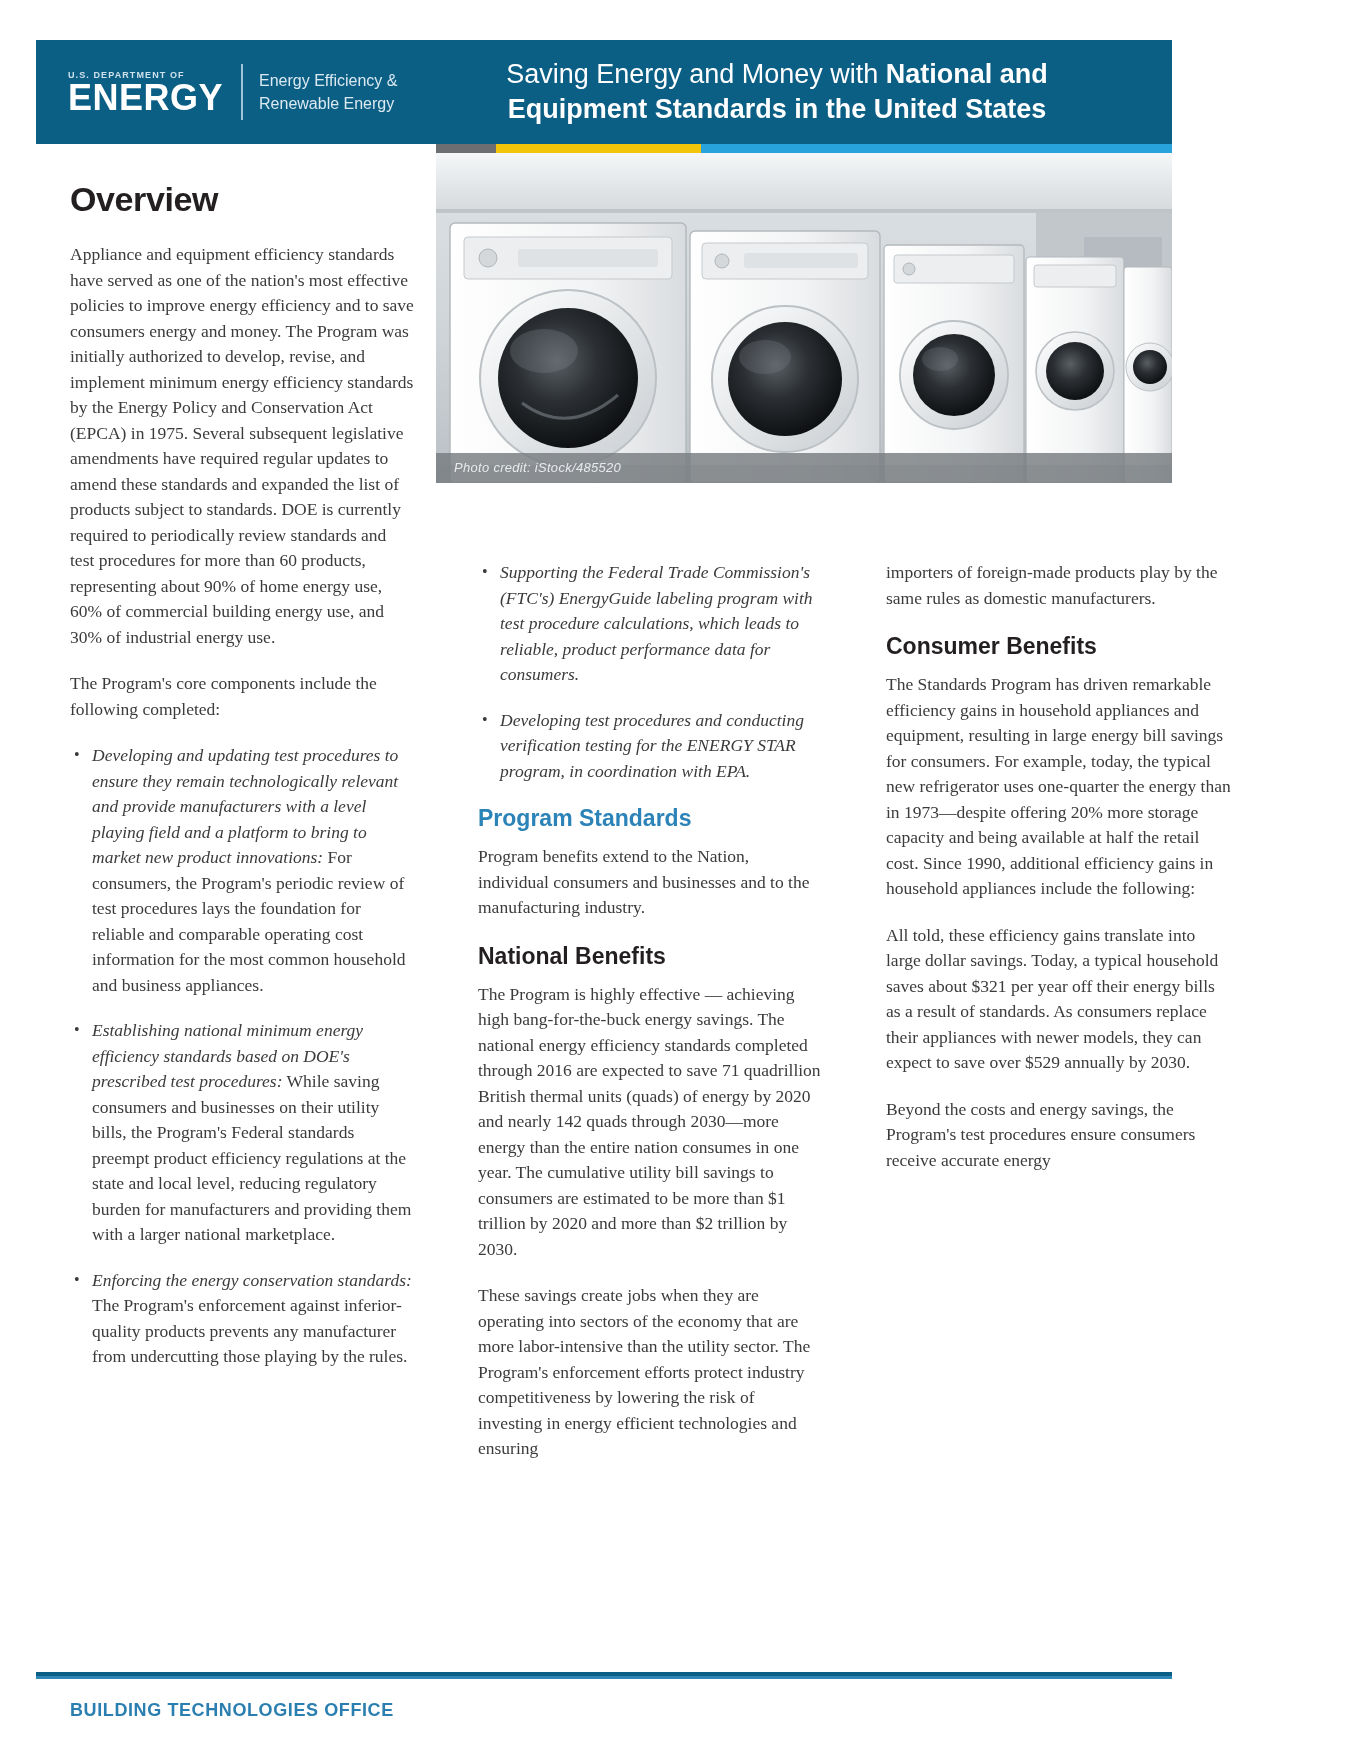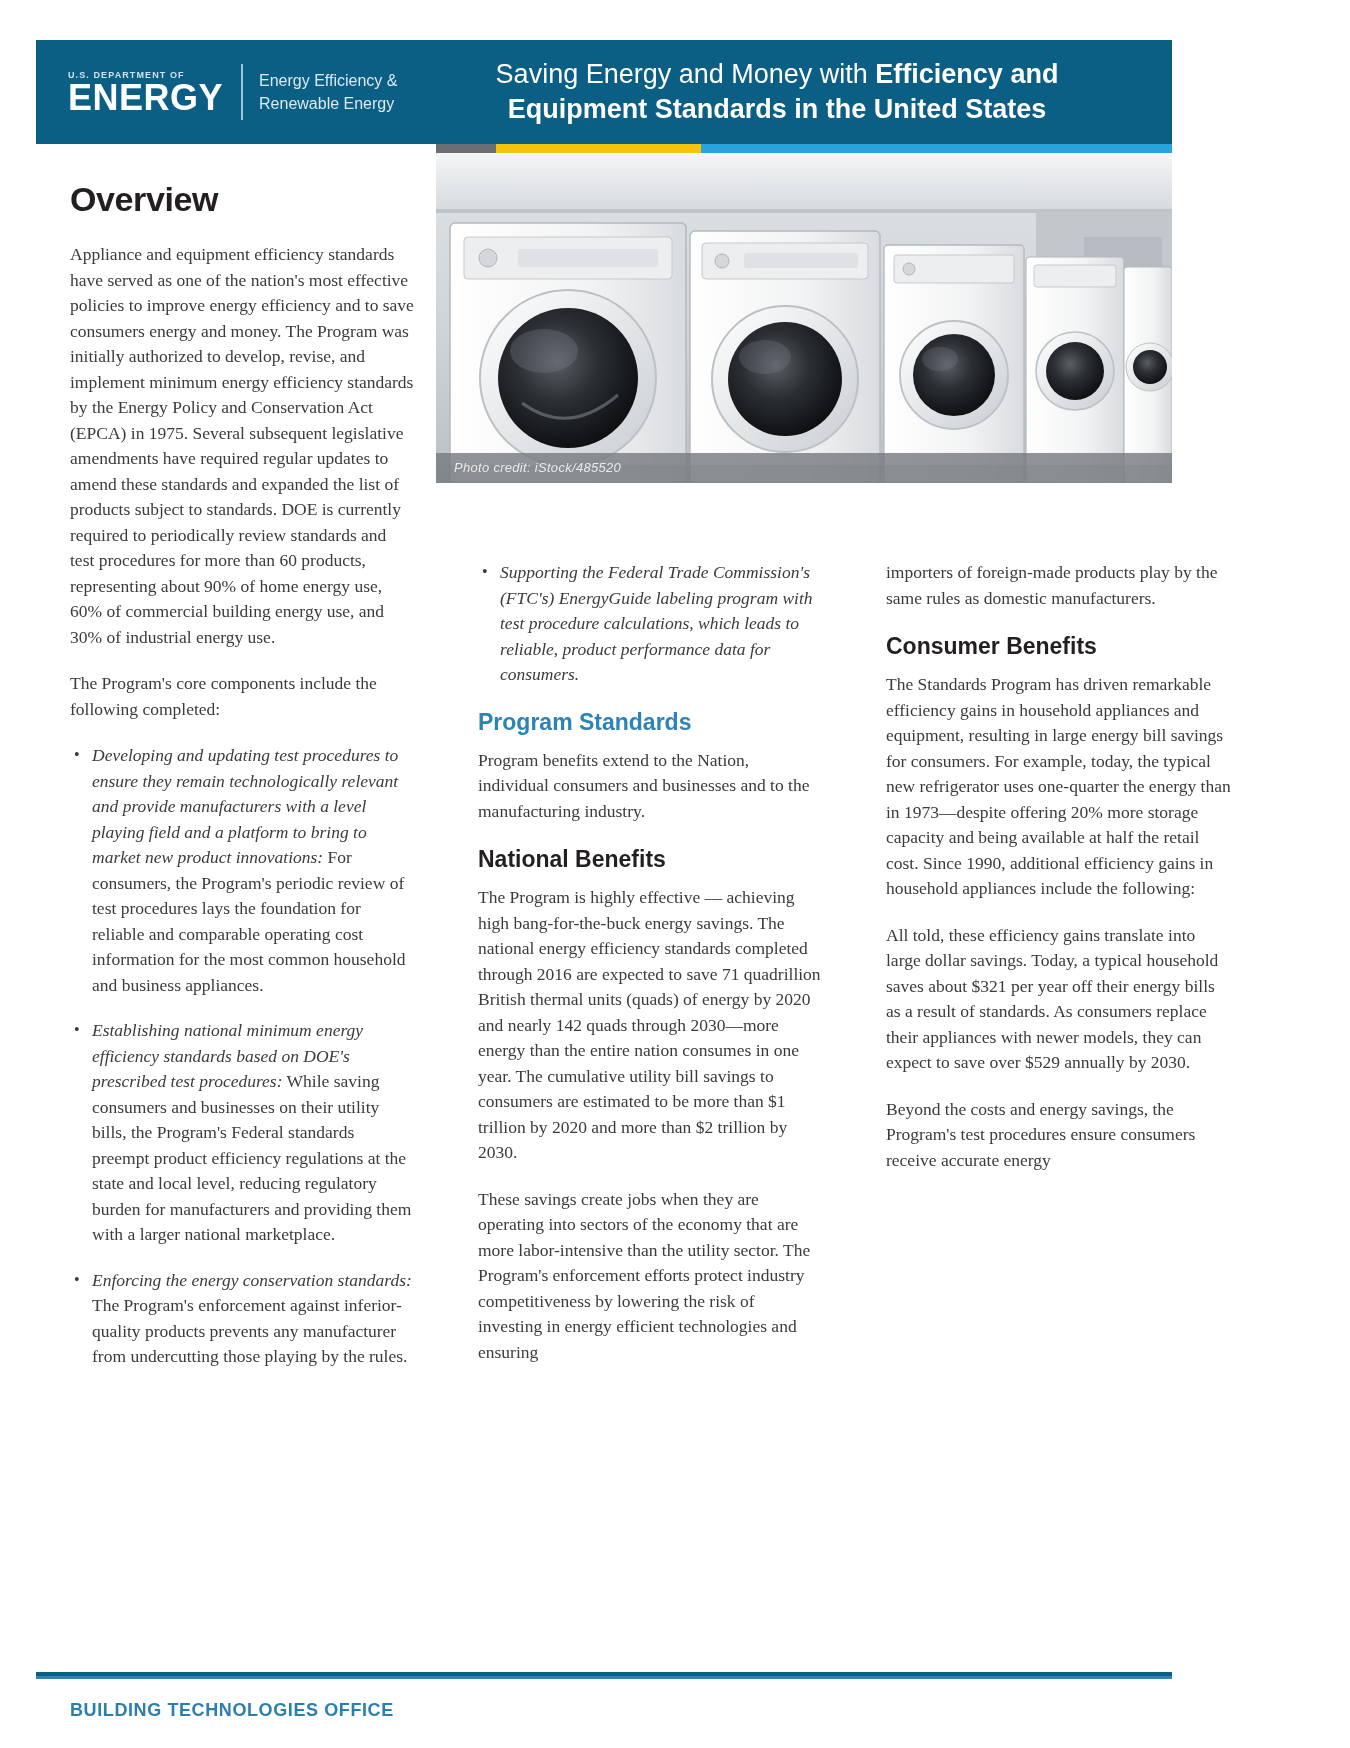--- a/index.html
+++ b/index.html
@@ -189,21 +189,21 @@
         <div class="logo-dept">U.S. DEPARTMENT OF</div>
         <div class="logo-energy">ENERGY</div>
       </div>
       <div class="logo-div"></div>
       <div>
         <div class="logo-eere">Energy Efficiency &amp;</div>
         <div class="logo-eere">Renewable Energy</div>
       </div>
     </div>
     <div class="header-title">
-      <span>Saving Energy and Money with </span><b>Efficiency and</b><br>
+      <span>Saving Energy and Money with </span><b>National and</b><br>
       <b>Equipment Standards in the United States</b>
     </div>
   </div>
 
   <div class="accent">
     <div class="acc-grey"></div>
     <div class="acc-yellow"></div>
     <div class="acc-blue"></div>
   </div>
 
@@ -297,20 +297,21 @@
     <ul class="bul">
       <li><i>Developing and updating test procedures to ensure they remain technologically relevant and provide manufacturers with a level playing field and a platform to bring to market new product innovations:</i><span> For consumers, the Program's periodic review of test procedures lays the foundation for reliable and comparable operating cost information for the most common household and business appliances.</span></li>
       <li><i>Establishing national minimum energy efficiency standards based on DOE's prescribed test procedures:</i><span> While saving consumers and businesses on their utility bills, the Program's Federal standards preempt product efficiency regulations at the state and local level, reducing regulatory burden for manufacturers and providing them with a larger national marketplace.</span></li>
       <li><i>Enforcing the energy conservation standards:</i><span> The Program's enforcement against inferior-quality products prevents any manufacturer from undercutting those playing by the rules.</span></li>
     </ul>
   </div>
 
   <div class="col col-mid">
     <ul class="bul">
       <li><i>Supporting the Federal Trade Commission's (FTC's) EnergyGuide labeling program with test procedure calculations, which leads to reliable, product performance data for consumers.</i></li>
+      <li><i>Developing test procedures and conducting verification testing for the ENERGY STAR program, in coordination with EPA.</i></li>
     </ul>
 
     <h2 class="sec-blue">Program Standards</h2>
     <p class="body">Program benefits extend to the Nation, individual consumers and businesses and to the manufacturing industry.</p>
 
     <h2 class="sec-black">National Benefits</h2>
     <p class="body">The Program is highly effective — achieving high bang-for-the-buck energy savings. The national energy efficiency standards completed through 2016 are expected to save 71 quadrillion British thermal units (quads) of energy by 2020 and nearly 142 quads through 2030—more energy than the entire nation consumes in one year. The cumulative utility bill savings to consumers are estimated to be more than $1 trillion by 2020 and more than $2 trillion by 2030.</p>
     <p class="body last">These savings create jobs when they are operating into sectors of the economy that are more labor-intensive than the utility sector. The Program's enforcement efforts protect industry competitiveness by lowering the risk of investing in energy efficient technologies and ensuring</p>
   </div>
 

